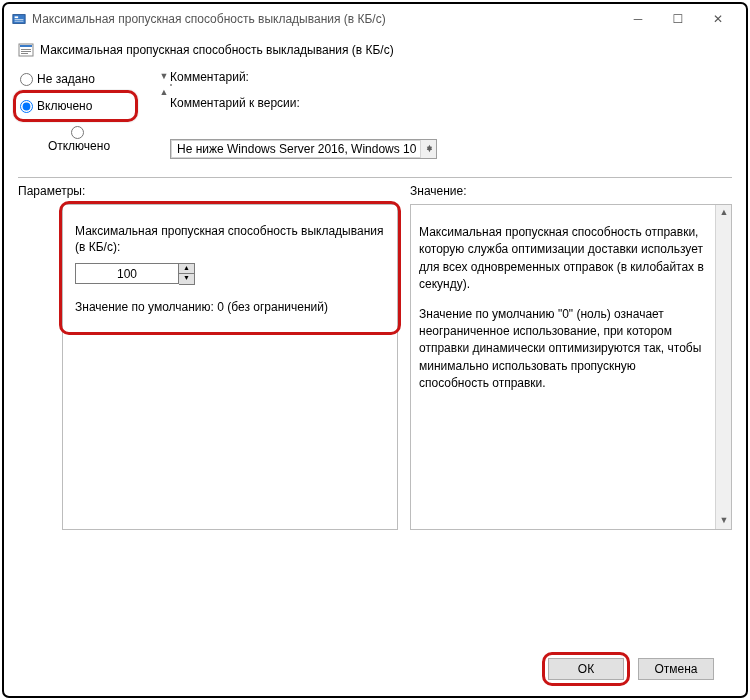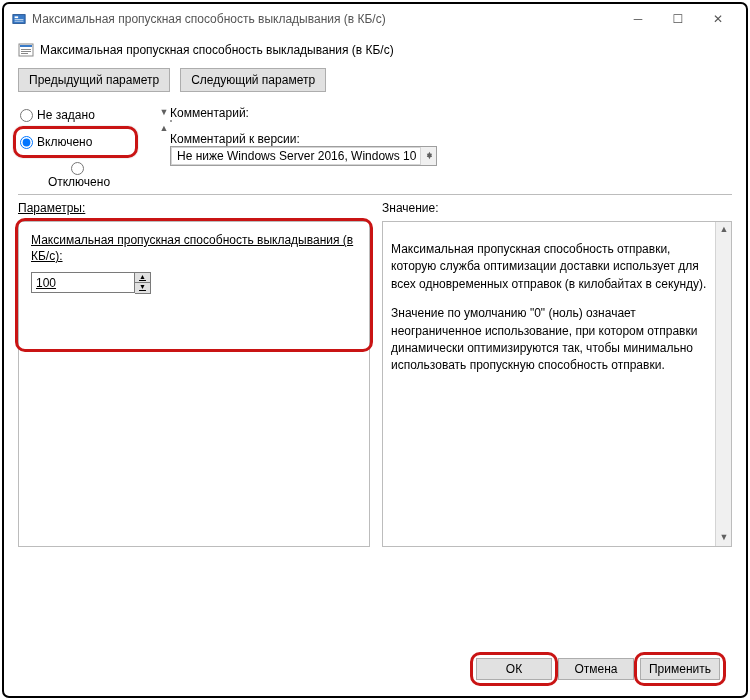--- a/index.html
+++ b/index.html
@@ -18,39 +18,39 @@
 .radio-block { float: left; width: 120px; }
 .radio-row { display: flex; align-items: center; height: 22px; padding-left: 2px; }
 .radio-row input { margin-right: 4px; }
 .highlight-red { border: 3px solid #c91414; border-radius: 10px; padding: 2px 6px 2px 2px; margin-left: -5px; box-shadow: 0 0 0 1px rgba(0,0,0,.05); }
 .right-fields { margin-left: 152px; }
 .field-row { display: flex; align-items: flex-start; margin-bottom: 8px; flex-direction: column; }
 .field-label { width: 170px; padding-top: 2px; }
 .textarea { flex: 1; border: 1px solid #9e9e9e; box-shadow: inset 0 0 0 1px #d4d4d4; height: 54px; resize: none; background: #fff; position: relative; }
 .textarea .scrollbar, .helpbox .scrollbar, .req-input .scrollbar { position: absolute; right: 0; top: 0; bottom: 0; width: 16px; background: #f0f0f0; border-left: 1px solid #d4d4d4; }
 .arrow { display: block; width: 16px; height: 16px; text-align: center; line-height: 14px; color: #606060; font-size: 9px; }
-.req-input { flex: 1; border: 1px solid #9e9e9e; box-shadow: inset 0 0 0 1px #d4d4d4; height: 46px; background: #fff; padding: 2px 20px 2px 6px; font-size: 12px; position: relative; }
+.req-input { flex: 1; border: 1px solid #9e9e9e; box-shadow: inset 0 0 0 1px #d4d4d4; height: 46px; background: #fff; padding: 2px 20px 2px 6px; font-size: 12px; position: relative; margin-top: 29px; }
 .clear-both { clear: both; }
 .sep { border: 0; border-top: 1px solid #bcbcbc; margin: 10px 0 6px; }
 .cols { display: flex; gap: 12px; }
-.col-left { width: 352px; text-decoration: underline; }
+.col-left { width: 380px; }
 .col-right { flex: 1; }
 .col-label { font-size: 12px; margin-bottom: 6px; }
-.param-box { border: 1px solid #bcbcbc; height: 326px; padding: 10px 12px; position: relative; }
+.param-box { border: 1px solid #bcbcbc; height: 326px; padding: 18px 12px; position: relative; margin-left: 44px; }
 .param-highlight { border: 3px solid #c91414; border-radius: 10px; position: absolute; left: -4px; top: -4px; right: -4px; height: 134px; pointer-events: none; }
 .param-text { font-size: 12px; line-height: 1.35; margin-bottom: 8px; }
 .spin-wrap { display: flex; align-items: stretch; margin-bottom: 14px; }
-.spin-input { width: 104px; border: 1px solid #7a7a7a; padding: 2px 4px; font-size: 12px; height: 21px; }
+.spin-input { width: 104px; border: 1px solid #7a7a7a; padding: 2px 4px; font-size: 12px; height: 21px; text-align: center; }
 .spin-btns { display: flex; flex-direction: column; border: 1px solid #7a7a7a; border-left: 0; }
 .spin-btns div { width: 15px; height: 10px; background: #e1e1e1; font-size: 7px; line-height: 8px; text-align: center; }
 .spin-btns div:first-child { border-bottom: 1px solid #7a7a7a; }
 .help-box { border: 1px solid #bcbcbc; height: 326px; padding: 19px 22px 8px 8px; font-size: 12px; line-height: 1.45; position: relative; overflow: hidden; }
 .helpbox-scroll { position: absolute; right: 0; top: 0; bottom: 0; width: 16px; background: #f0f0f0; border-left: 1px solid #d4d4d4; }
 .helpbox-scroll .arrow { height: 16px; }
-.footer { position: absolute; bottom: 10px; right: 20px; display: flex; align-items: center; }
+.footer { position: absolute; bottom: 10px; right: 32px; display: flex; gap: 8px; align-items: center; }
 .footer .btn { min-width: 76px; padding: 3px 8px; }
 .footer .highlight-btn { border: 3px solid #c91414; border-radius: 10px; padding: 3px; display: inline-flex; }
 </style>
 </head>
 <body>
 
 <div class="outer">
   <div class="titlebar">
     <span class="icon">
       <svg viewBox="0 0 16 16">
@@ -73,24 +73,20 @@
             <rect x="1" y="2" width="14" height="12" fill="#fff" stroke="#888"></rect>
             <rect x="2" y="3" width="12" height="2" fill="#3a7bc8"></rect>
             <rect x="3" y="7" width="10" height="1" fill="#888"></rect>
             <rect x="3" y="9" width="10" height="1" fill="#888"></rect>
             <rect x="3" y="11" width="7" height="1" fill="#888"></rect>
           </svg>
       </span>
       <span class="text">Максимальная пропускная способность выкладывания (в КБ/с)</span>
     </div>
 
-    <div class="nav-btns">
-      <button class="btn">Предыдущий параметр</button>
-      <button class="btn">Следующий параметр</button>
-    </div>
 
     <div class="radio-block">
       <label class="radio-row">
         <input type="radio" name="state" style="">
         <span>Не задано</span>
       </label>
       <div class="highlight-red">
         <label class="radio-row">
           <input type="radio" name="state" checked="" style="">
           <span>Включено</span>
@@ -133,20 +129,21 @@
         <div class="param-box">
           <div class="param-highlight"></div>
           <div class="param-text">Максимальная пропускная способность выкладывания (в КБ/с):</div>
           <div class="spin-wrap">
             <input class="spin-input" value="100" style="">
             <div class="spin-btns">
               <div>▲</div>
               <div>▼</div>
             </div>
           </div>
+          <div class="param-text">Значение по умолчанию: 0 (без ограничений)</div>
         </div>
       </div>
       <div class="col-right">
         <div class="col-label">Значение:</div>
         <div class="help-box">
           <p style="margin-bottom:12px;">Максимальная пропускная способность отправки, которую служба оптимизации доставки использует для всех одновременных отправок (в килобайтах в секунду).</p>
           <p>Значение по умолчанию "0" (ноль) означает неограниченное использование, при котором отправки динамически оптимизируются так, чтобы минимально использовать пропускную способность отправки.</p>
           <div class="helpbox-scroll">
             <span class="arrow">▲</span>
             <span class="arrow" style="position:absolute;bottom:0;width:16px;">▼</span>
@@ -154,17 +151,14 @@
         </div>
       </div>
     </div>
   </div>
 
   <div class="footer">
     <span class="highlight-btn">
       <button class="btn">ОК</button>
     </span>
     <button class="btn">Отмена</button>
-    <span class="highlight-btn">
-      <button class="btn">Применить</button>
-    </span>
   </div>
 </div>
 
 </body></html>

